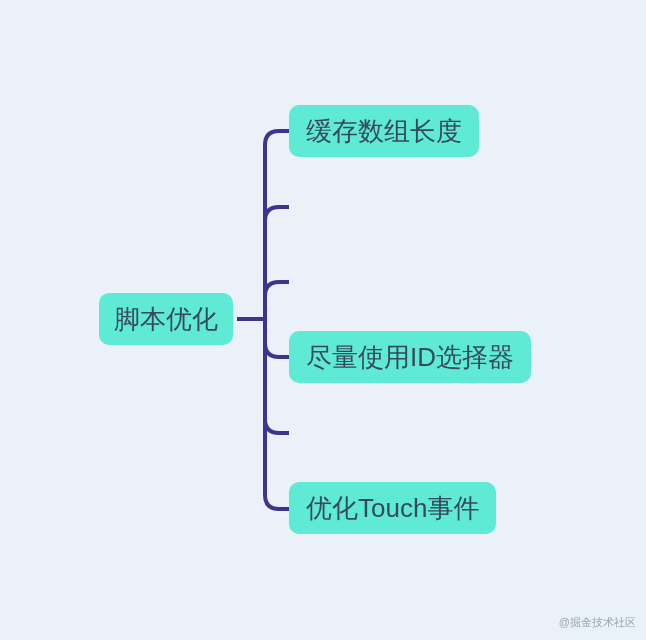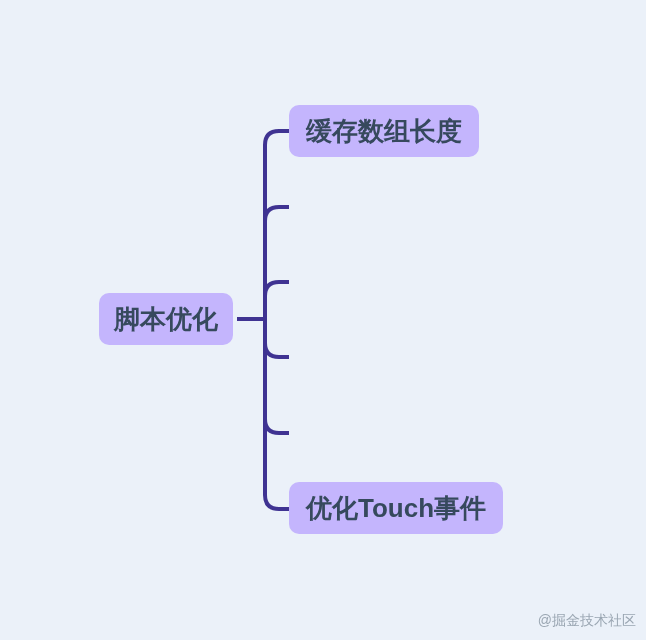--- a/index.html
+++ b/index.html
@@ -20,25 +20,25 @@
     position: absolute;
     left: 0;
     top: 0;
     width: 646px;
     height: 640px;
   }
   .node {
     position: absolute;
     box-sizing: border-box;
     height: 52px;
-    background: #c4b5fd;
+    background: #5eead4;
     border-radius: 10px;
     color: #36495D;
     font-size: 26px;
-    font-weight: bold;
+    font-weight: normal;
     line-height: 52px;
     white-space: nowrap;
     padding: 0 17px;
     display: inline-flex;
     align-items: center;
     justify-content: center;
   }
   .node.root {
     left: 99px;
     top: 293px;
@@ -49,21 +49,21 @@
   .child-1 { top: 105px; }
   .child-2 { top: 180px; }
   .child-3 { top: 256px; }
   .child-4 { top: 331px; }
   .child-5 { top: 407px; }
   .child-6 { top: 482px; }
   .watermark {
     position: absolute;
     right: 10px;
     bottom: 10px;
-    font-size: 14px;
+    font-size: 11px;
     color: #9AA6B2;
     font-weight: normal;
   }
 </style>
 </head>
 <body>
 
 <div class="canvas">
 
   <svg class="connectors" viewBox="0 0 646 640" xmlns="http://www.w3.org/2000/svg">
@@ -80,19 +80,20 @@
 
     <path d="M 265 419 Q 265 433 279 433 H 289" stroke="#3F3392" stroke-width="4" fill="none"></path>
   </svg>
 
   <div class="node root">脚本优化</div>
 
   <div class="node child child-1">缓存数组长度</div>
 
 
 
+  <div class="node child child-4">尽量使用ID选择器</div>
 
 
   <div class="node child child-6">优化Touch事件</div>
 
   <div class="watermark">@掘金技术社区</div>
 
 </div>
 
 </body></html>

